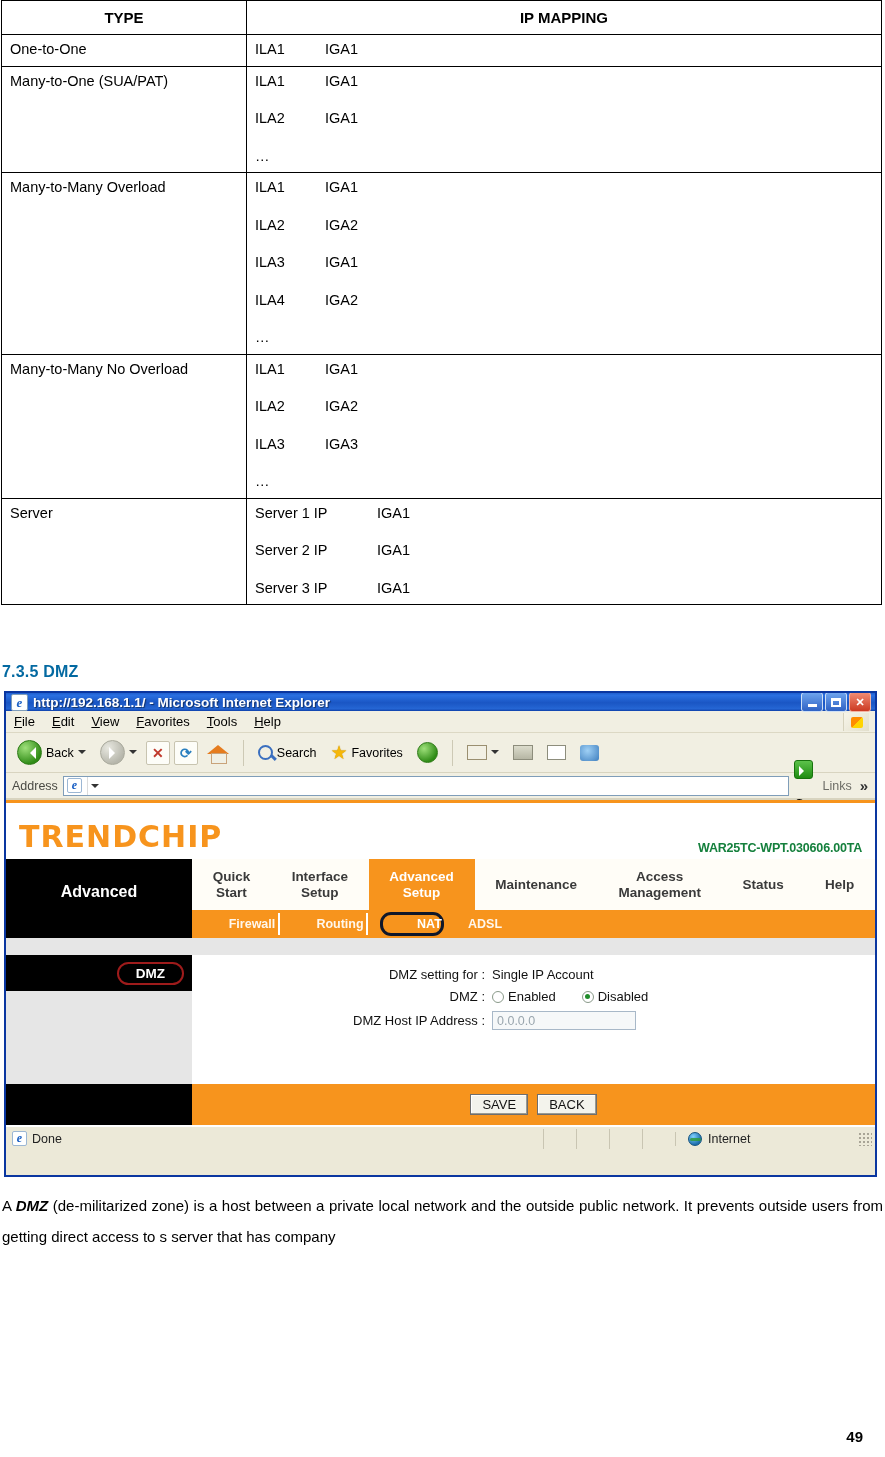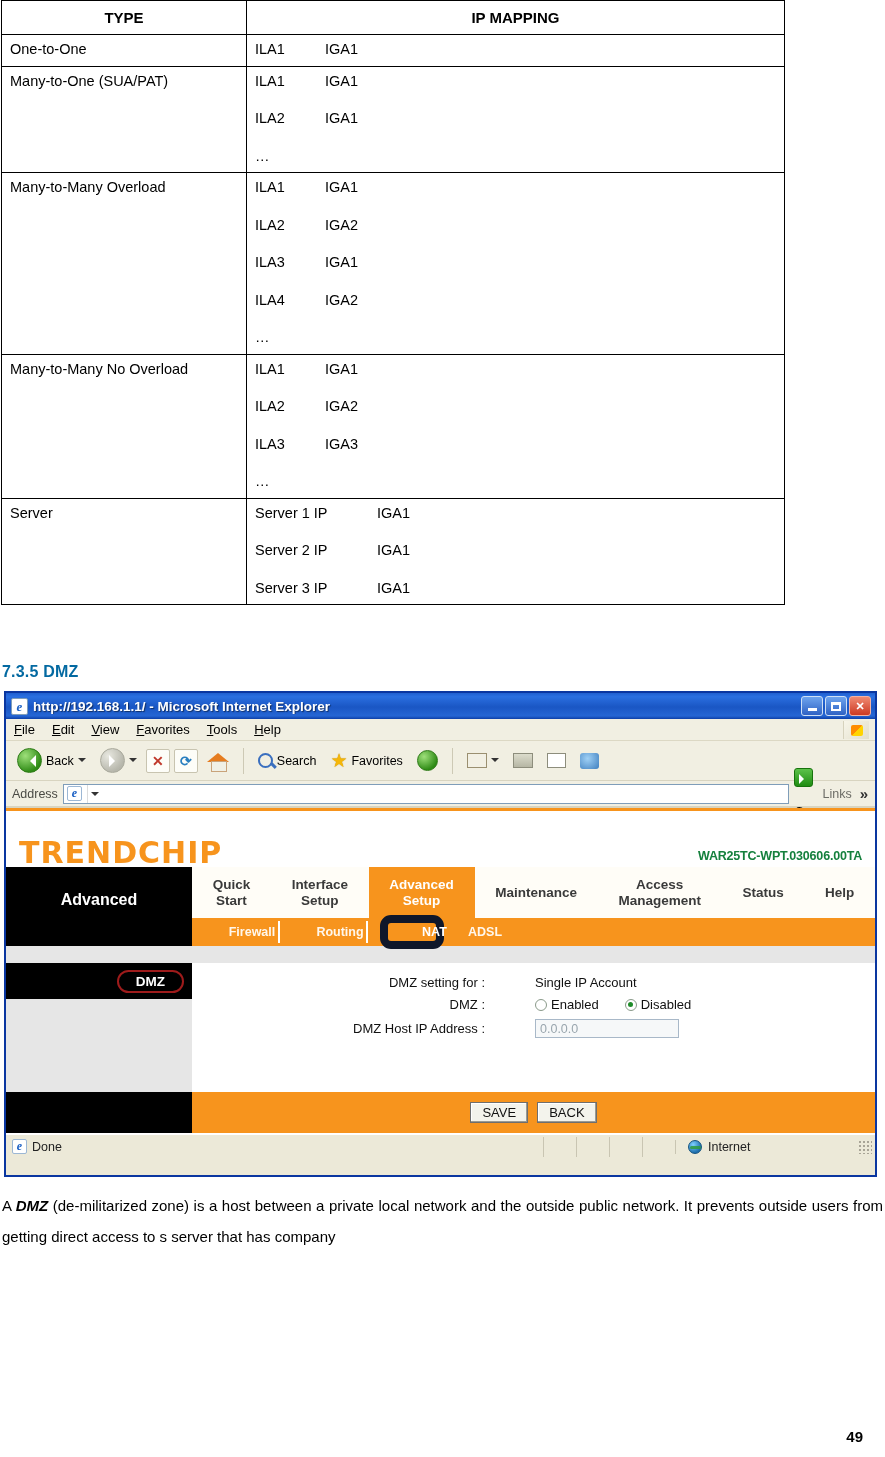--- a/index.html
+++ b/index.html
@@ -8,21 +8,21 @@
     width:885px; height:1457px;
     background:#ffffff;
     font-family:"Liberation Sans", sans-serif;
     color:#000;
     position:relative;
     overflow:hidden;
   }
 
   
   .nat-table {
-    width:784px;
+    width:881px;
     margin:0 0 0 1px;
     border-collapse:collapse;
     table-layout:fixed;
   }
   .nat-table td, .nat-table th {
     border:1px solid #000;
     vertical-align:top;
     padding:7px 6px 7px 8px;
     font-size:14.5px;
     line-height:1.0;
@@ -45,21 +45,21 @@
   
   .ie-window {
     width:873px; height:486px;
     margin:0 0 0 4px;
     border:2px solid #0A36A0;
     background:#ece9d8;
     position:relative;
     overflow:hidden;
   }
   .ie-title {
-    height:26px;
+    height:18px;
     background:linear-gradient(to bottom,#1f5fd0 0%,#2a6fe0 14%,#1a56c4 54%,#2566d4 88%,#0d3fa8 100%);
     display:flex; align-items:center; padding:0 3px;
     color:#fff; font-weight:bold; font-size:13.5px;
   }
   .ie-title .tl-ico {
     width:17px;height:17px;margin:0 5px 0 2px;flex:0 0 17px;
     background:#fff; border:1px solid #7f9db9; border-radius:2px;
     position:relative;
   }
   .ie-title .tl-ico:after{
@@ -140,21 +140,21 @@
   .links{ color:#6d6d66; margin-left:4px;}
   .chev{ font-size:15px; font-weight:bold; color:#333; padding:0 3px;}
 
   
   .router{
     height:326px; background:#fff; position:relative; overflow:hidden;
     border-top:3px solid #F7941D;
   }
   .brandbar{ height:56px; background:#fff; position:relative; }
   .brand{
-    position:absolute; left:13px; top:24px;
+    position:absolute; left:13px; top:16px;
     font-size:30px; font-weight:bold; color:#F7941D; letter-spacing:1px;
     font-family:"DejaVu Sans", sans-serif;
   }
   .fwver{
     position:absolute; right:13px; bottom:4px;
     font-size:12.5px; font-weight:bold; color:#15803d; letter-spacing:-0.2px;
   }
   .navrow{ display:flex; height:51px; }
   .navlabel{
     width:186px; flex:0 0 186px; background:#000; color:#fff;
@@ -170,36 +170,36 @@
   .ntab.active{ background:#F7941D; color:#fff; }
   .subrow{ display:flex; height:28px; }
   .subspacer{ width:186px; flex:0 0 186px; background:#000; }
   .subtabs{ flex:1 1 auto; background:#F7941D; display:flex; align-items:center; gap:0; }
   .stab{
     font-size:12.5px; color:#fff7ec; font-weight:bold; width:88px; text-align:center;
     border-right:2px solid #fff; line-height:22px;padding-left:34px;
   }
   .stab:last-child{ border-right:none; }
   .stab.selected{
-    border:8px solid #0f172a; border-radius:11px; color:#fff;
+    border:3px solid #0f172a; border-radius:11px; color:#fff;
     width:64px; margin:0 12px; line-height:18px;
   }
   .stab.adsl{ border-right:none; text-align:left; padding-left:12px; width:auto;}
 
   .grayband{ height:17px; background:#e6e6e6; }
   .contentrow{ display:flex; height:auto; }
   .sidebar{ width:186px; flex:0 0 186px; }
   .side-top{ height:36px; background:#000; display:flex; align-items:center; justify-content:flex-end; padding-right:8px;}
   .side-badge{
     border:2px solid #9e1b1b; border-radius:13px; color:#fff; font-weight:bold;
     font-size:13.5px; padding:2px 17px;
   }
   .side-body{ height:93px; background:#e6e6e6; }
   .mainpanel{ flex:1 1 auto; background:#fff; padding-top:12px; }
-  .frow{ display:flex; align-items:center; margin-bottom:7px; font-size:13px;gap:43px; }
+  .frow{ display:flex; align-items:center; margin-bottom:7px; font-size:13px; }
   .flabel{ width:300px; flex:0 0 300px; text-align:right; padding-right:7px; color:#111; }
   .fval{ color:#111; }
   .radio{
     width:12px;height:12px;border-radius:50%;border:1.5px solid #8a9a8a;
     background:#fff; display:inline-block; vertical-align:-2px; margin-right:4px; position:relative;
   }
   .radio.on:after{
     content:""; position:absolute; left:2px; top:2px; width:5px;height:5px;border-radius:50%;
     background:#1f8c2a;
   }

